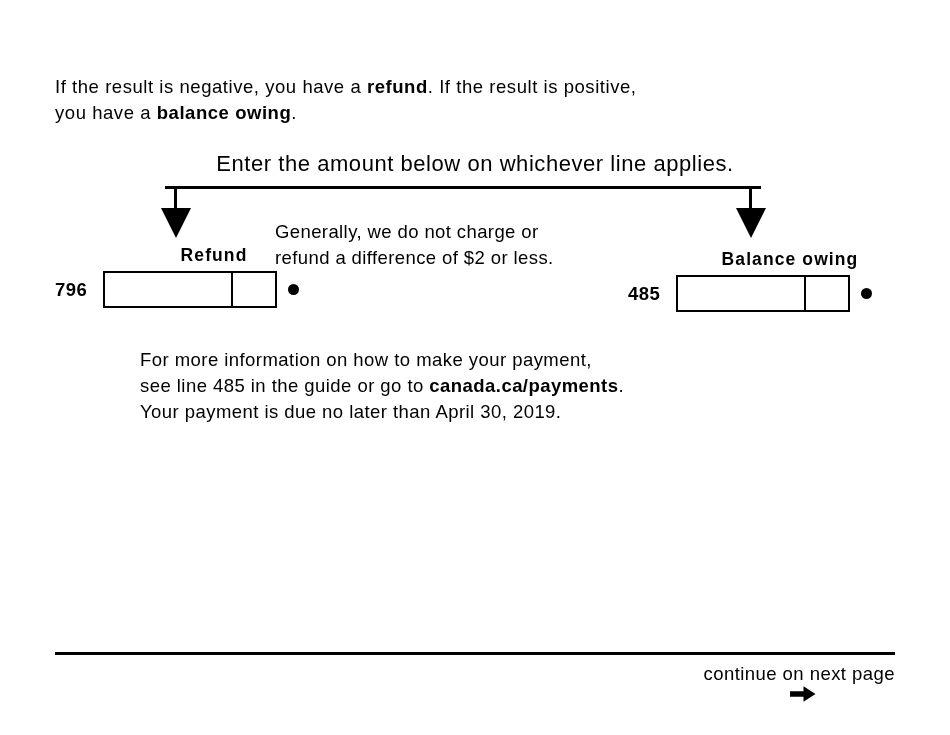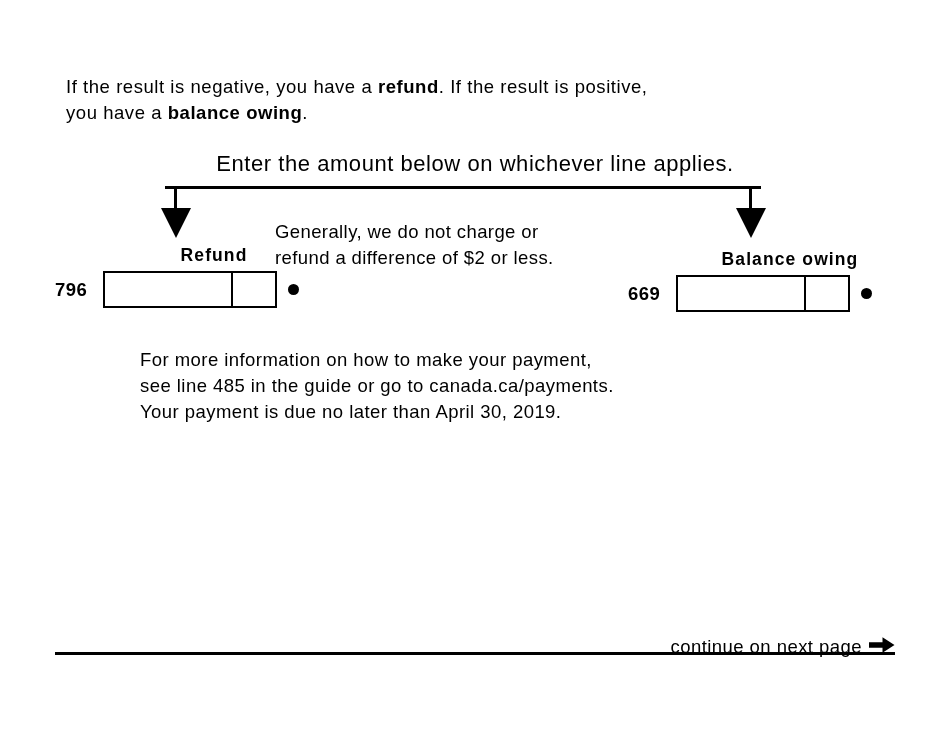--- a/index.html
+++ b/index.html
@@ -22,21 +22,20 @@
   
   .intro {
     position: absolute;
     left: 55px;
     top: 74px;
     width: 800px;
     font-size: 18.5px;
     line-height: 26px;
     letter-spacing: 0.55px;
     white-space: pre-wrap;
-    margin-left: 11px;
   }
   .intro b { font-weight: bold; }
 
   
   .enter-line {
     position: absolute;
     left: 55px;
     top: 151px;
     width: 840px;
     text-align: center;
@@ -151,21 +150,21 @@
   .payment-info {
     position: absolute;
     left: 140px;
     top: 347px;
     width: 715px;
     font-size: 18.5px;
     line-height: 26px;
     letter-spacing: 0.45px;
     white-space: pre-wrap;
   }
-  .payment-info b { font-weight: normal; }
+  .payment-info b { font-weight: bold; }
 
   
   .footer-rule {
     position: absolute;
     left: 55px;
     top: 652px;
     width: 840px;
     height: 2.5px;
     background: #000;
   }
@@ -174,25 +173,26 @@
     left: 55px;
     top: 668px;
     width: 840px;
     text-align: center;
     font-size: 15px;
     letter-spacing: 0.5px;
   }
   .continue {
     position: absolute;
     right: 55px;
-    top: 636px;
+    top: 663px;
     display: flex;
     align-items: center;
     font-size: 18.5px;
     letter-spacing: 0.45px;
+    flex-direction: column;
   }
   .continue .arrow-icon {
     display: inline-block;
     margin-left: 7px;
     line-height: 1;
   }
 </style>
 </head>
 <body>
 
@@ -222,21 +222,21 @@
         <div class="dollars"></div>
         <div class="cents"></div>
       </div>
       <div class="bullet-dot"></div>
     </div>
   </div>
 
   <div class="amount-group right">
     <div class="field-caption">Balance owing</div>
     <div class="amount-row">
-      <div class="line-no">669</div>
+      <div class="line-no">485</div>
       <div class="money-box">
         <div class="dollars"></div>
         <div class="cents"></div>
       </div>
       <div class="bullet-dot"></div>
     </div>
   </div>
 
   <div class="payment-info"><span>For more information on how to make your payment,
 see line 485 in the guide or go to </span><b>canada.ca/payments</b><span>.

